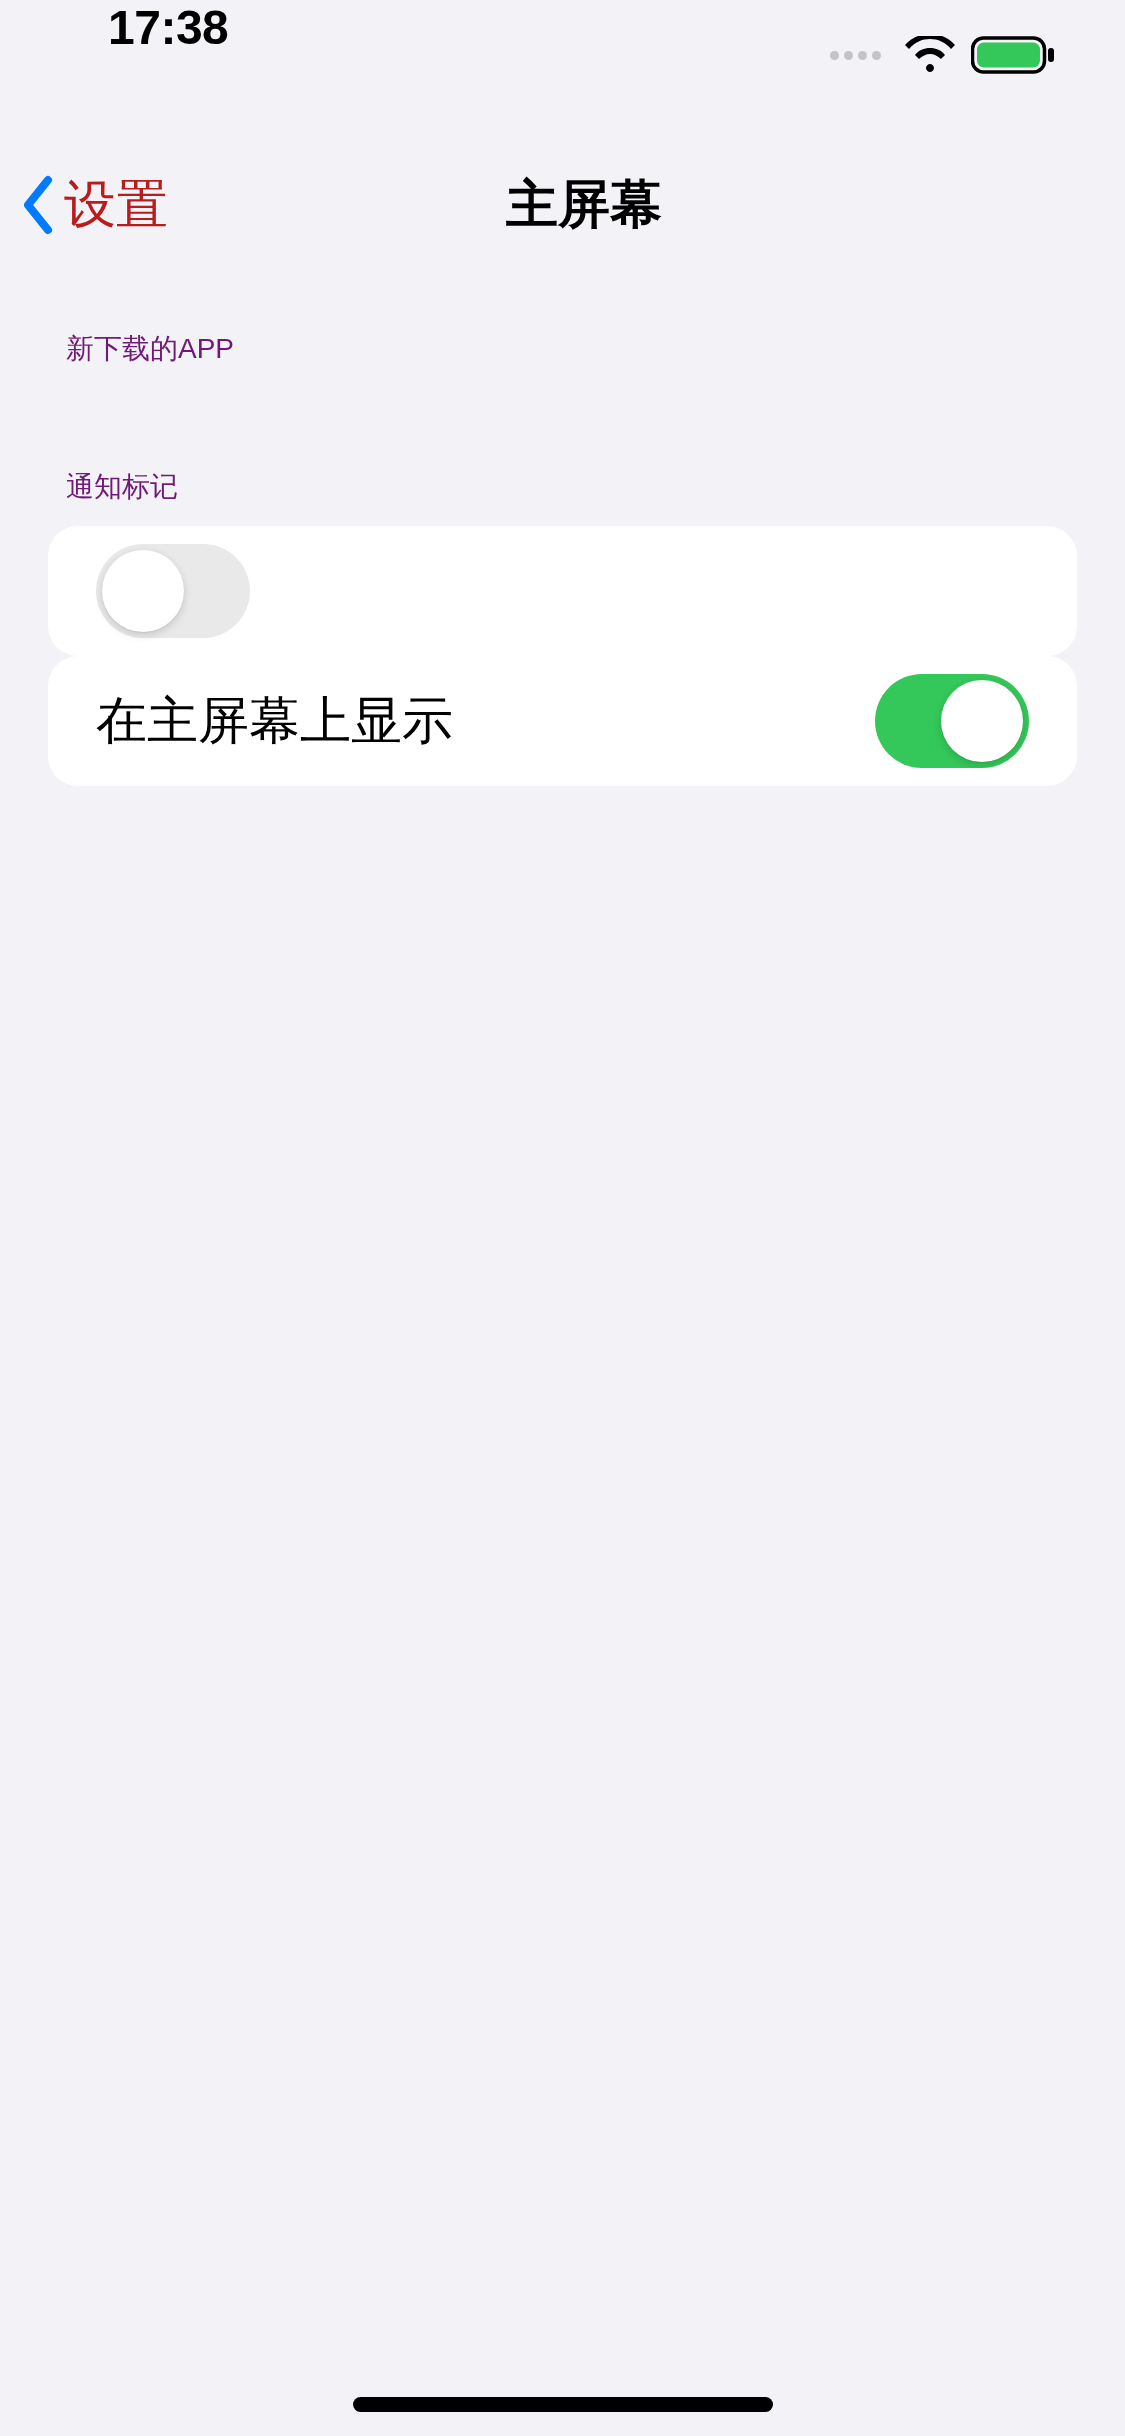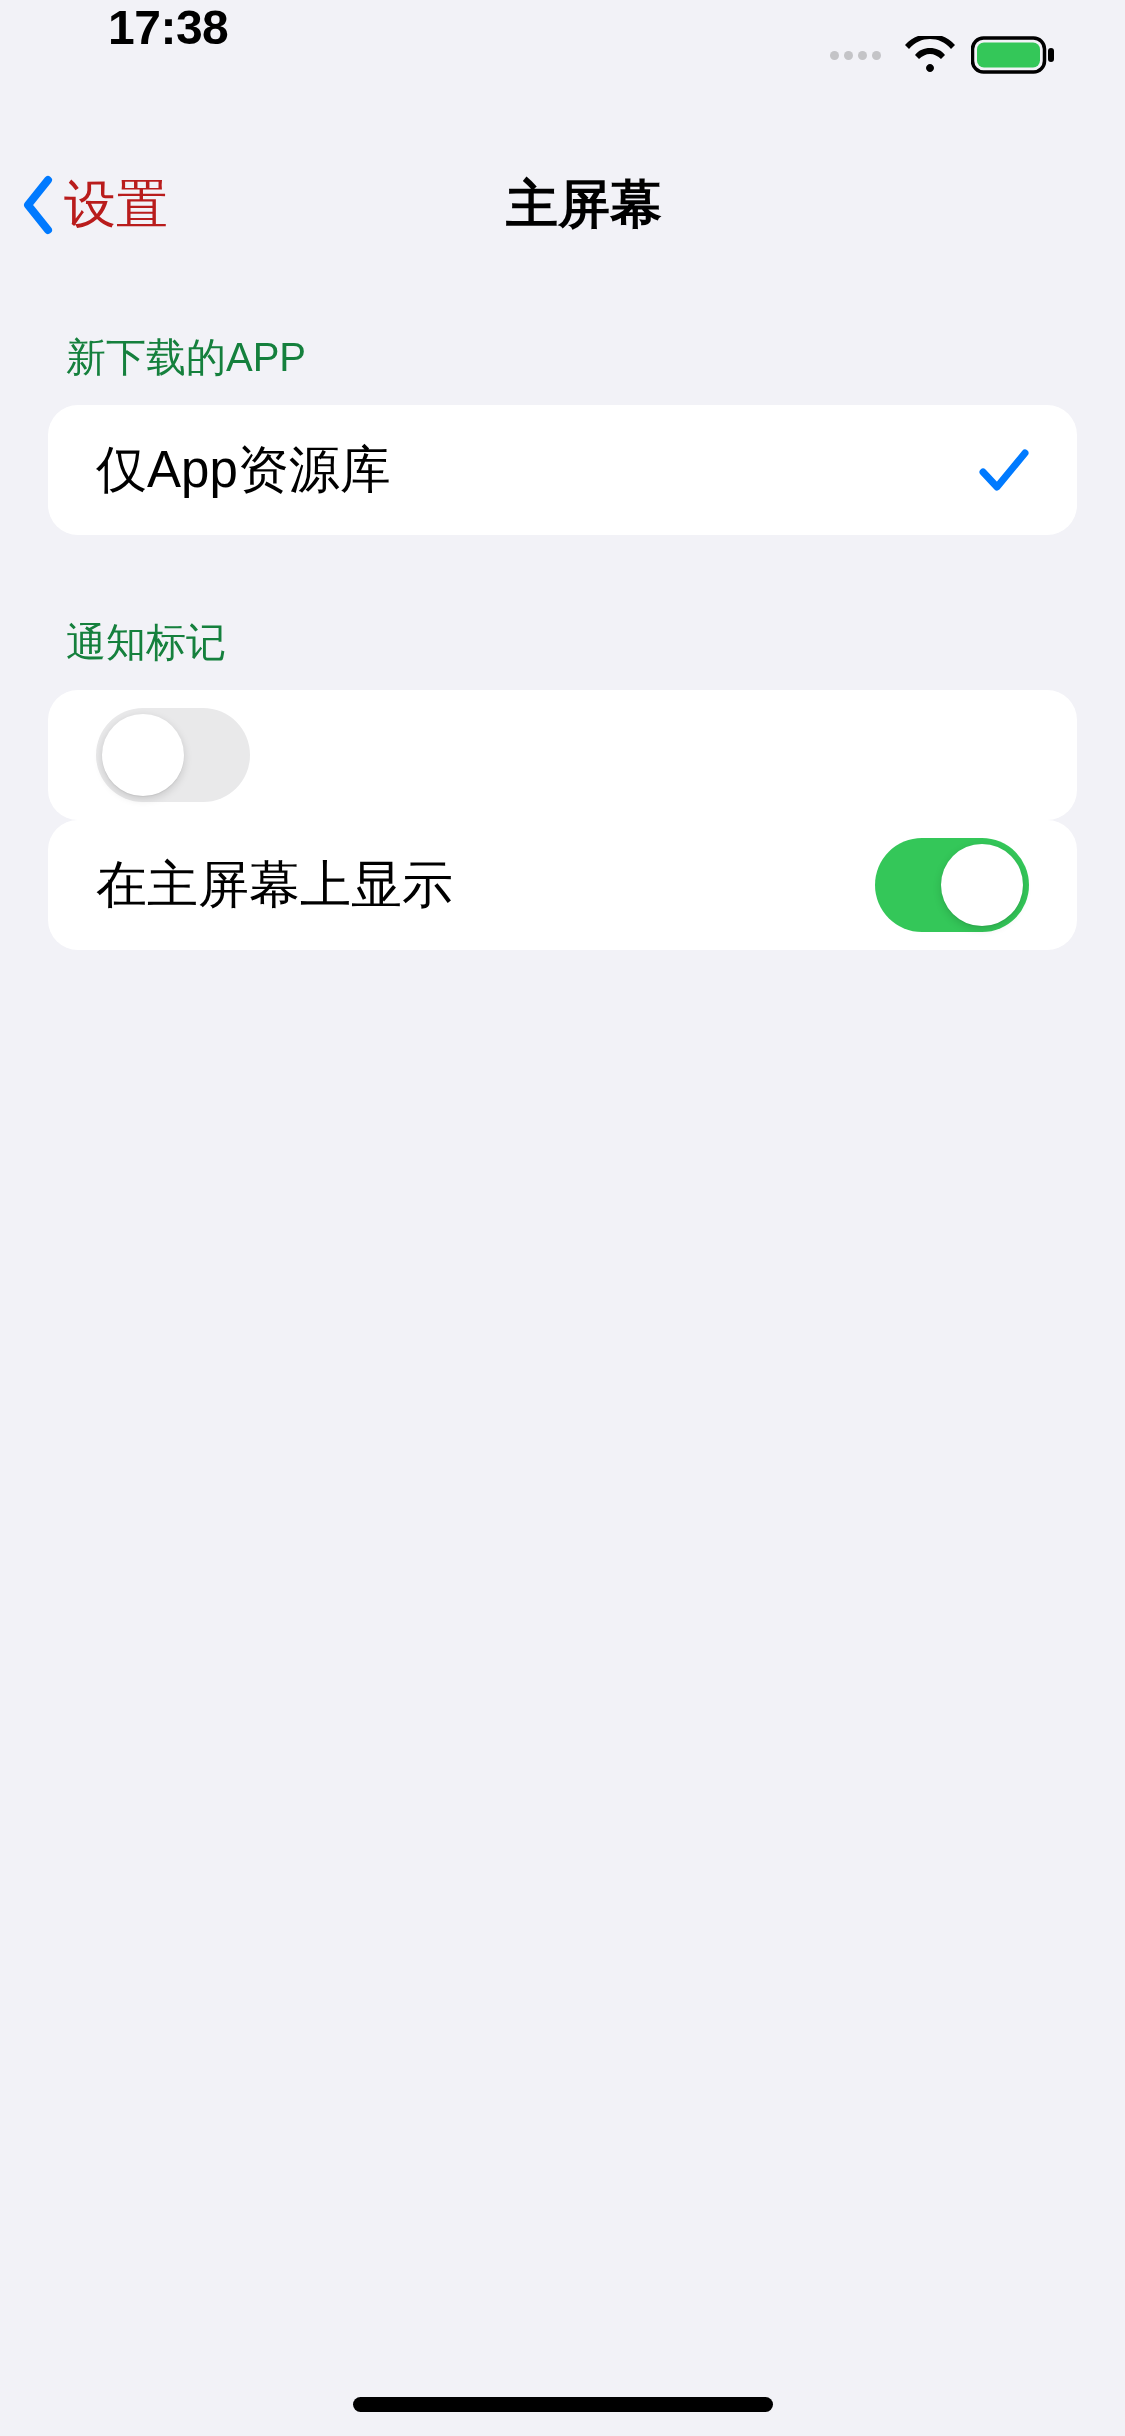--- a/index.html
+++ b/index.html
@@ -85,23 +85,23 @@
       text-align: center;
       font-size: 52px;
       font-weight: 600;
       color: #000;
       margin-left: 43px;
     }
     .content {
       padding: 0 48px;
     }
     .section-header {
-      font-size: 40px;
+      font-size: 28px;
       font-weight: 400;
-      color: #15803d;
+      color: #701a75;
       padding: 80px 18px 20px 18px;
       letter-spacing: 0px;
     }
     .section-header.first {
       padding-top: 60px;
     }
     .group {
       background: #ffffff;
       border-radius: 30px;
       overflow: hidden;
@@ -208,28 +208,20 @@
     </div>
     <span class="back-label">设置</span>
   </div>
   <div class="nav-title">主屏幕</div>
 </div>
 
 <div class="content">
 
   <div class="section-header first">新下载的APP</div>
   <div class="group">
-    <div class="row">
-      <span class="row-label">仅App资源库</span>
-      <div class="check-icon">
-        <svg viewBox="0 0 50 46">
-            <path d="M4 25 L18 40 L46 6" fill="none" stroke="#007aff" stroke-width="7" stroke-linecap="round" stroke-linejoin="round"></path>
-          </svg>
-      </div>
-    </div>
   </div>
 
   <div class="section-header">通知标记</div>
   <div class="group">
     <div class="row">
       <div class="switch off">
         <div class="knob"></div>
       </div>
     </div>
   </div>

